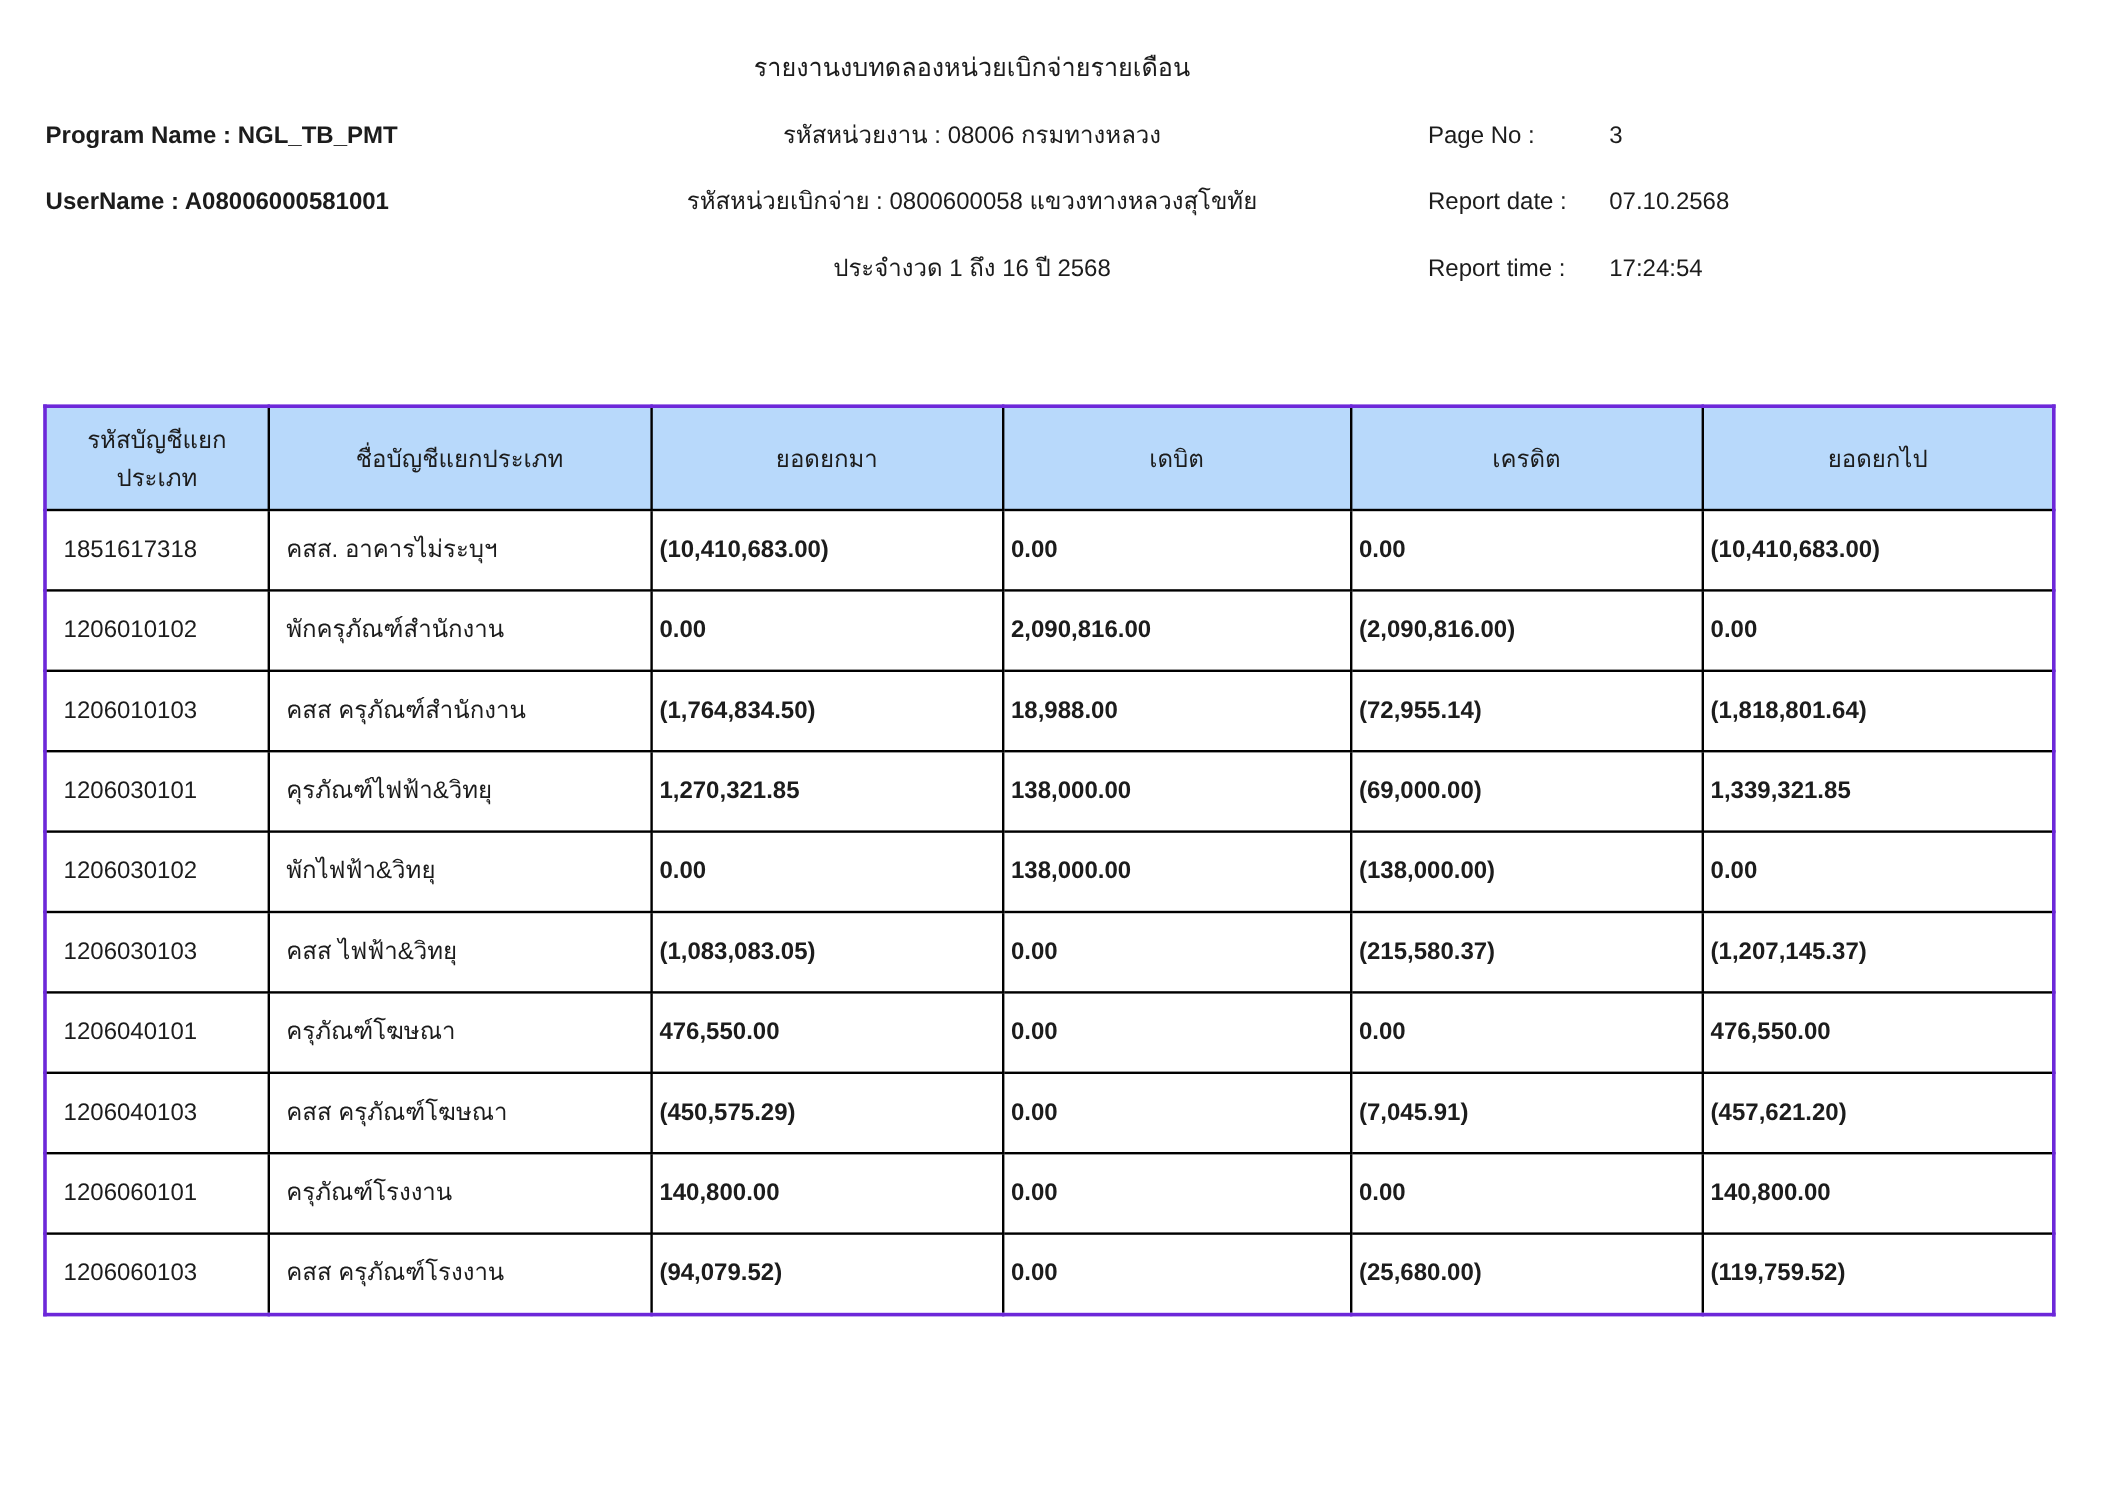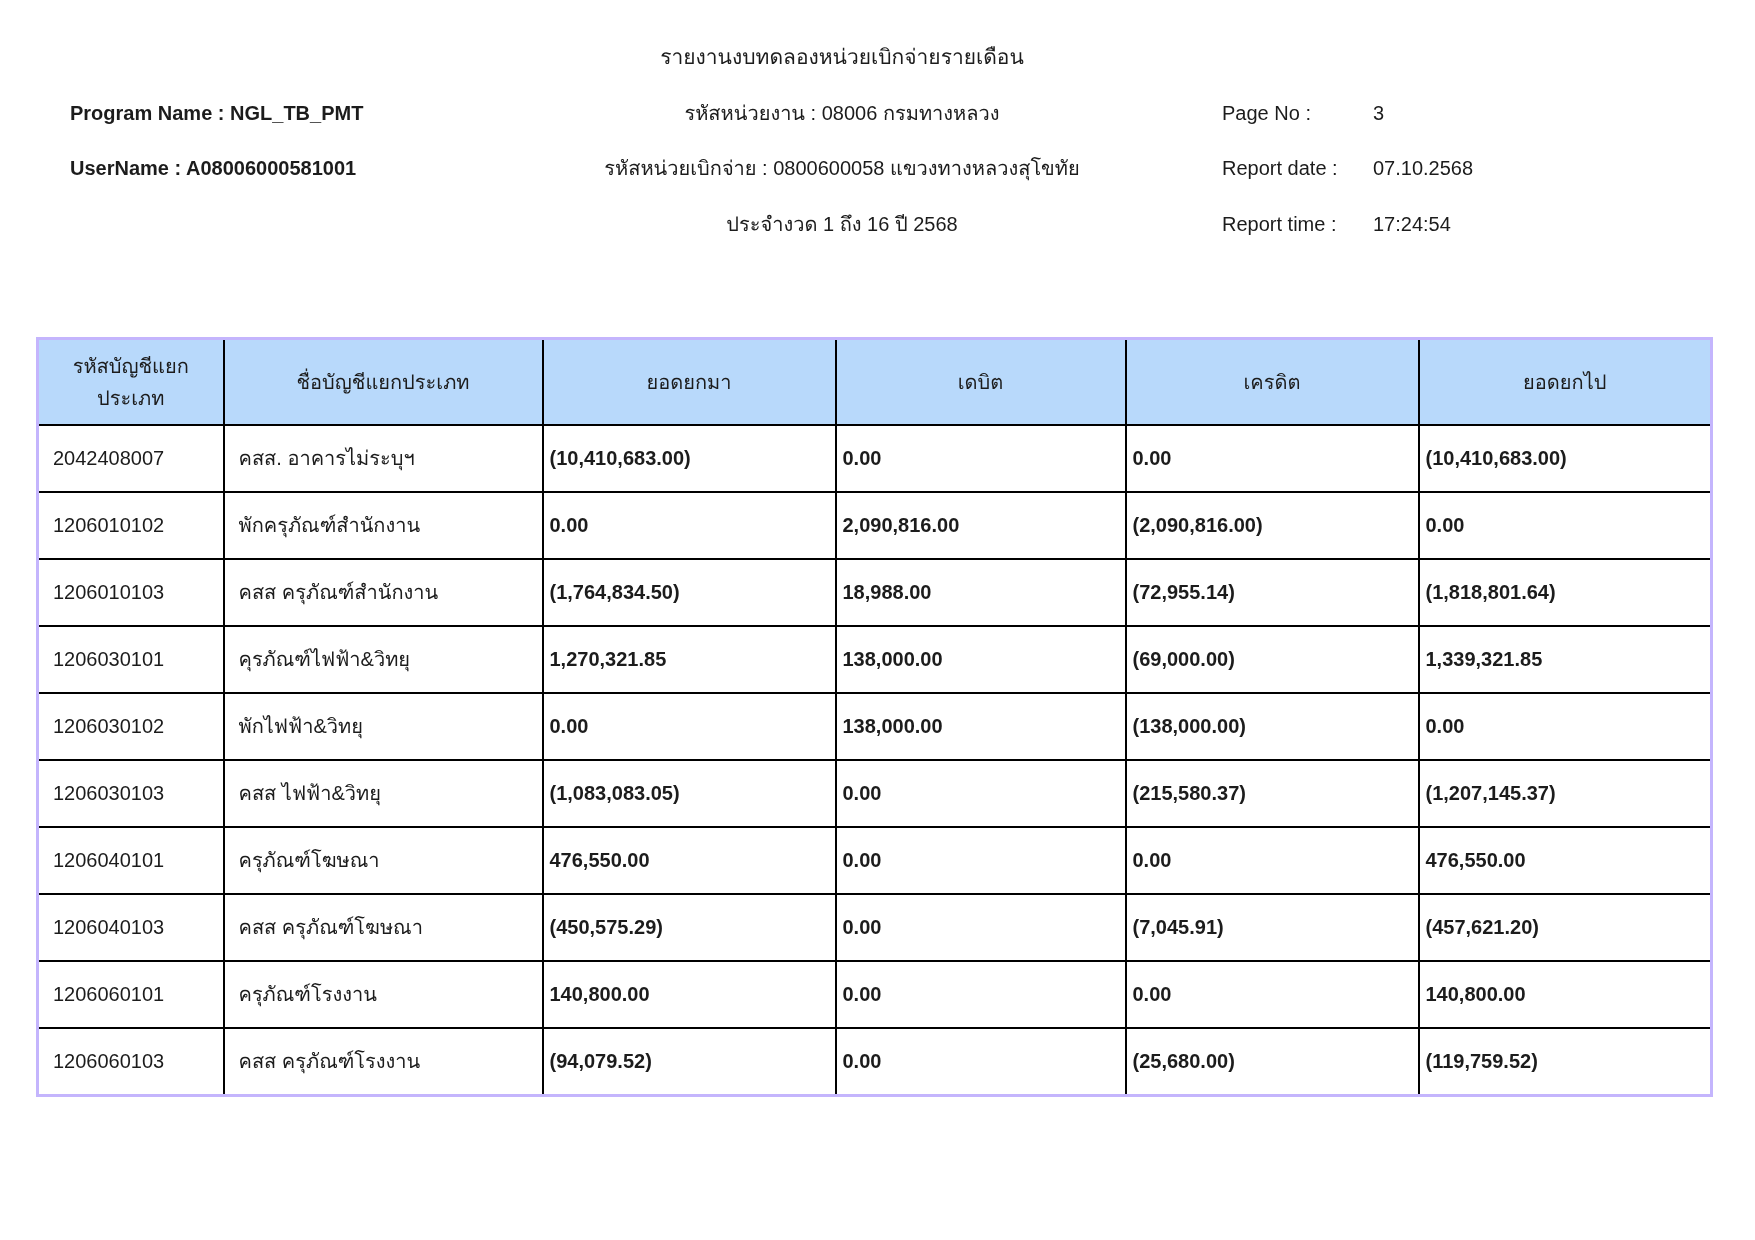--- a/index.html
+++ b/index.html
@@ -4,37 +4,37 @@
 <style>
   html,body{margin:0;padding:0;background:#ffffff;}
   .page{
     position:relative;
     width:1755px;height:1240px;
     background:#ffffff;
     font-family:"Liberation Sans",sans-serif;
     color:#1c1c1c;
     overflow:hidden;
   }
-  .hline{position:absolute;font-size:20px;line-height:26px;white-space:pre;margin-left:32px;}
+  .hline{position:absolute;font-size:20px;line-height:26px;white-space:pre;}
   .centerband{left:0;width:1620px;text-align:center;}
   .report-title{top:44px;font-size:21px;}
   .row1{top:100px;}
   .row2{top:155px;}
   .row3{top:211px;}
   .leftcol{left:38px;font-weight:bold;}
   .rlabel{left:1190px;}
   .rvalue{left:1341px;}
   table.tb{
     position:absolute;top:337px;left:36px;
     width:1674px;
     border-collapse:collapse;table-layout:fixed;
     font-size:20px;
   }
   table.tb,table.tb th,table.tb td{border:2px solid #000;}
-  table.tb{border:3px solid #c4b5fd;}
+  table.tb{border:3px solid #6d28d9;}
   table.tb th{
     height:84px;
     background:#B8D9FB;
     font-weight:normal;
     text-align:center;vertical-align:middle;
     padding:0 4px;
   }
   table.tb td{
     height:63px;
     vertical-align:middle;
@@ -80,21 +80,21 @@
         <th>รหัสบัญชีแยกประเภท</th>
         <th>ชื่อบัญชีแยกประเภท</th>
         <th>ยอดยกมา</th>
         <th>เดบิต</th>
         <th>เครดิต</th>
         <th>ยอดยกไป</th>
       </tr>
     </thead>
     <tbody>
         <tr>
-          <td class="cell-left">2042408007</td>
+          <td class="cell-left">1851617318</td>
           <td class="cell-left">คสส. อาคารไม่ระบุฯ</td>
           <td class="cell-num">(10,410,683.00)</td>
           <td class="cell-num">0.00</td>
           <td class="cell-num">0.00</td>
           <td class="cell-num">(10,410,683.00)</td>
         </tr>
         <tr>
           <td class="cell-left">1206010102</td>
           <td class="cell-left">พักครุภัณฑ์สำนักงาน</td>
           <td class="cell-num">0.00</td>

